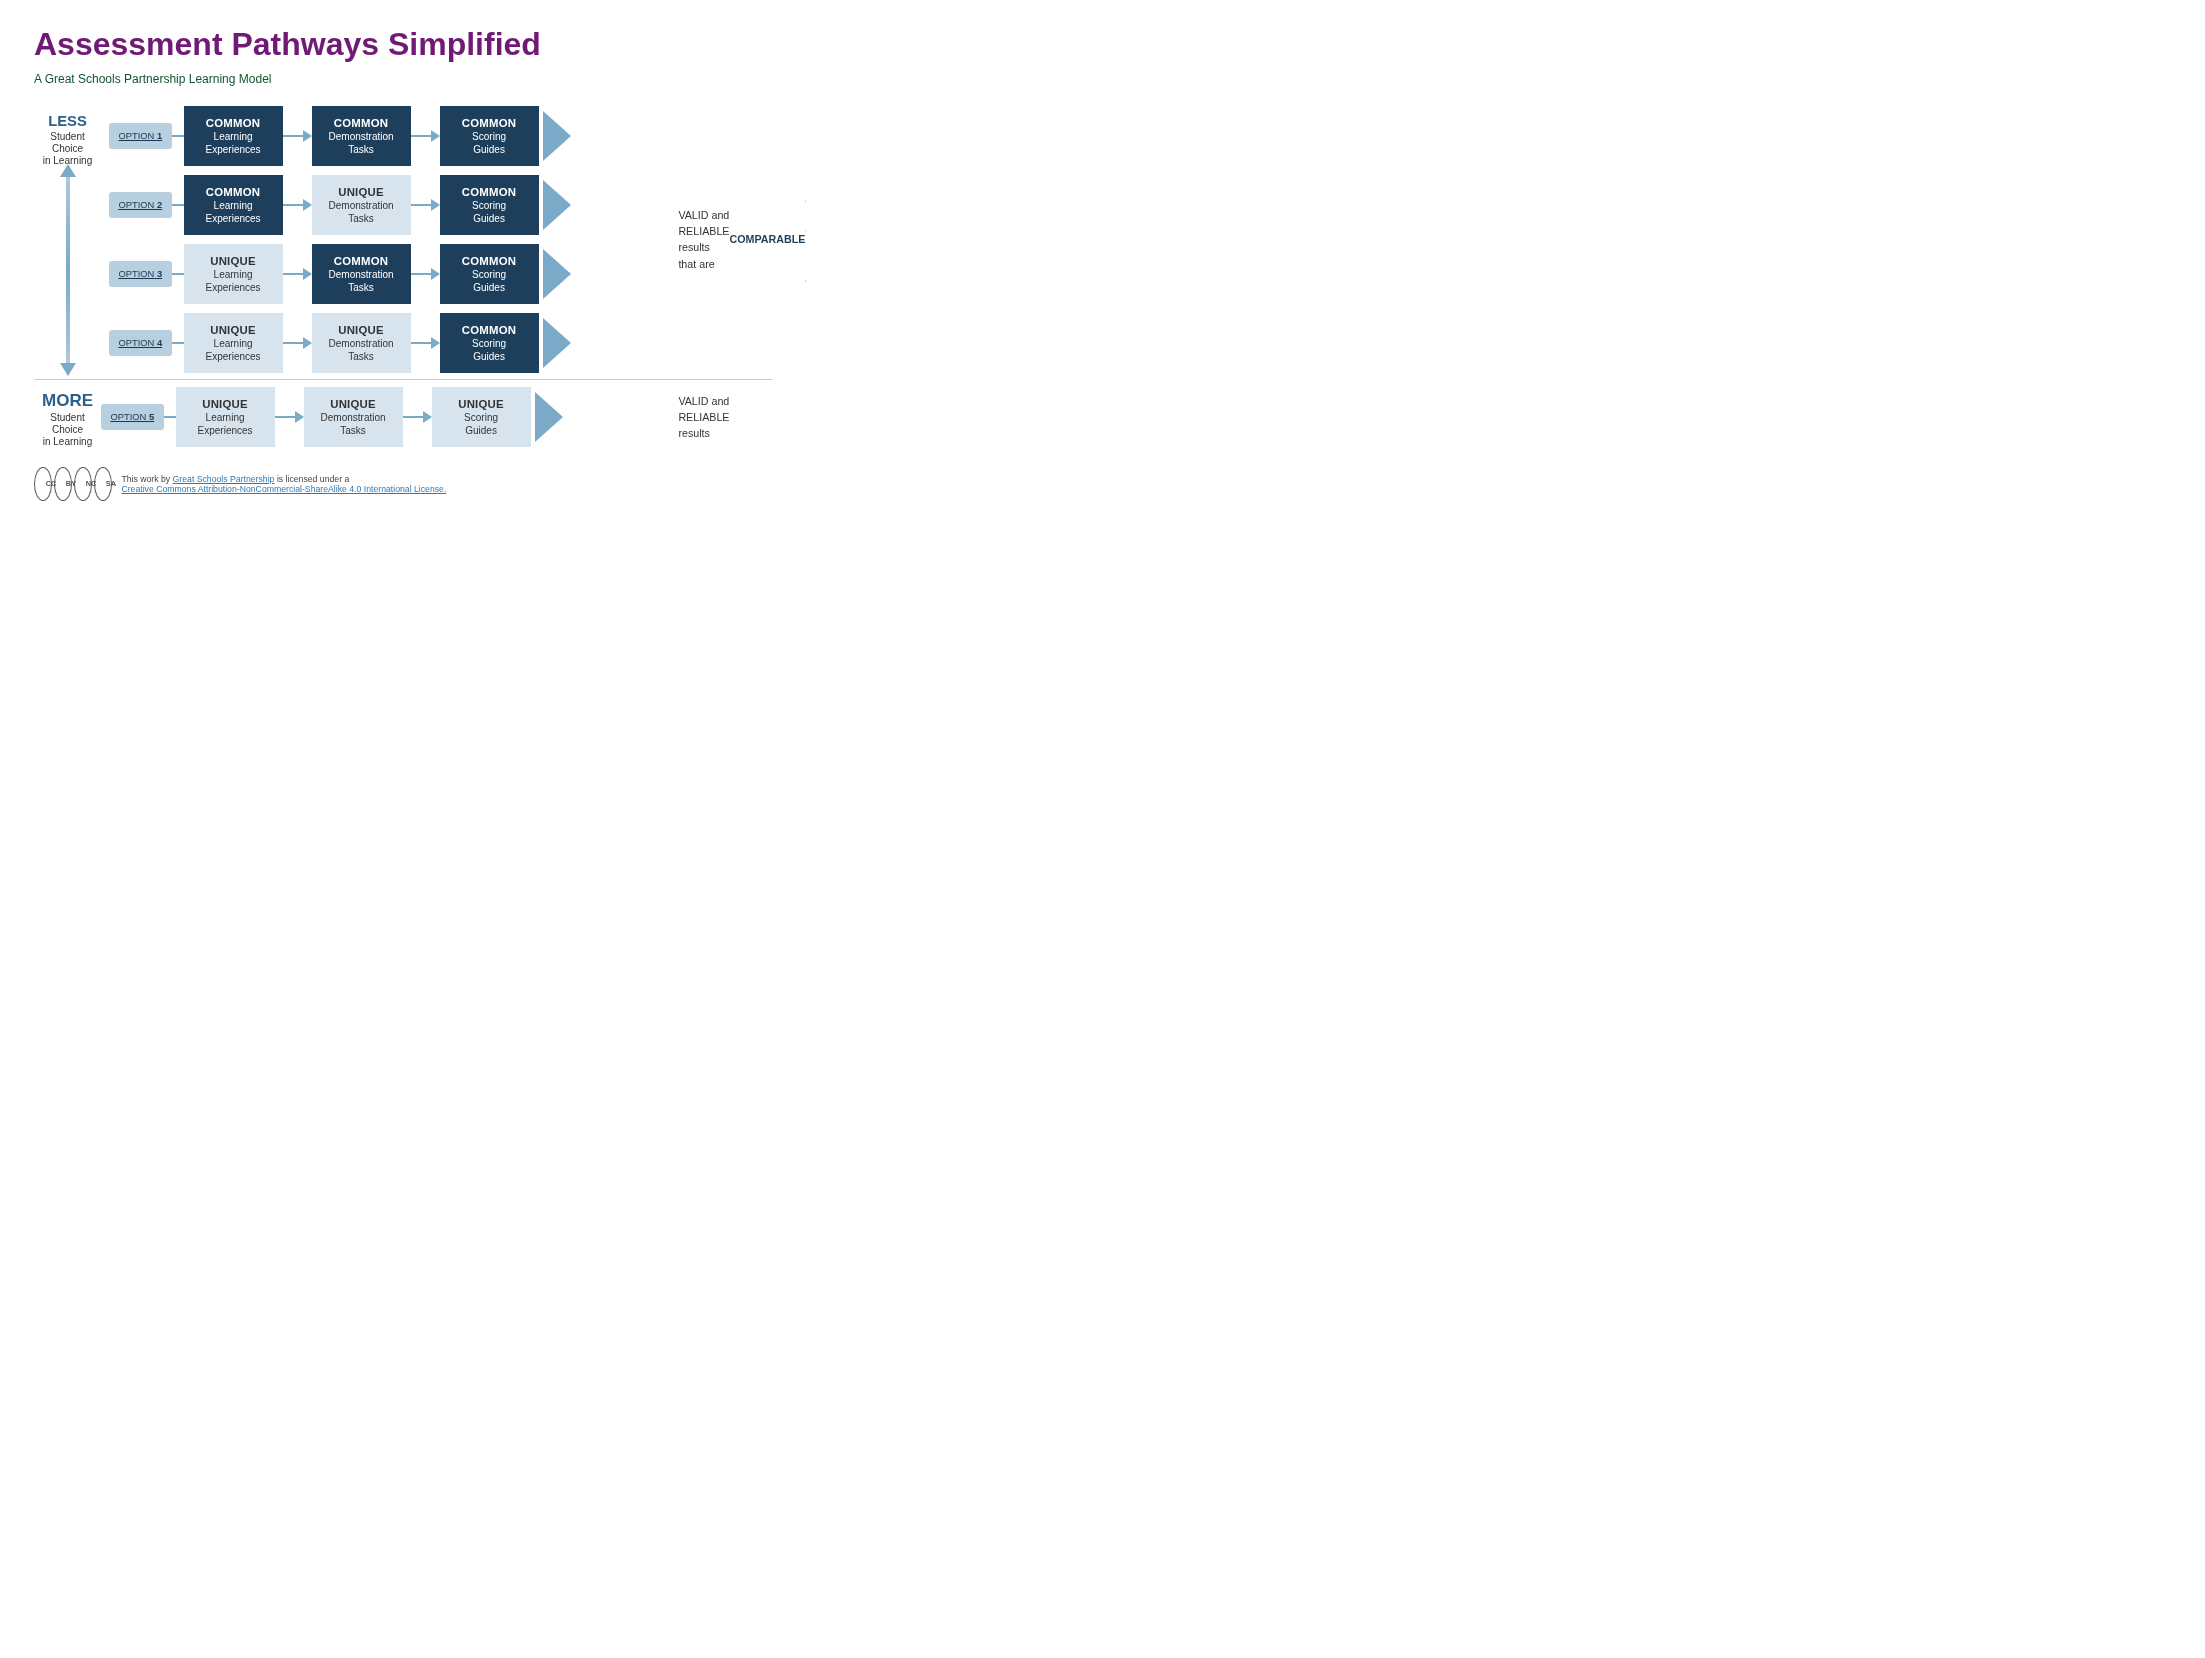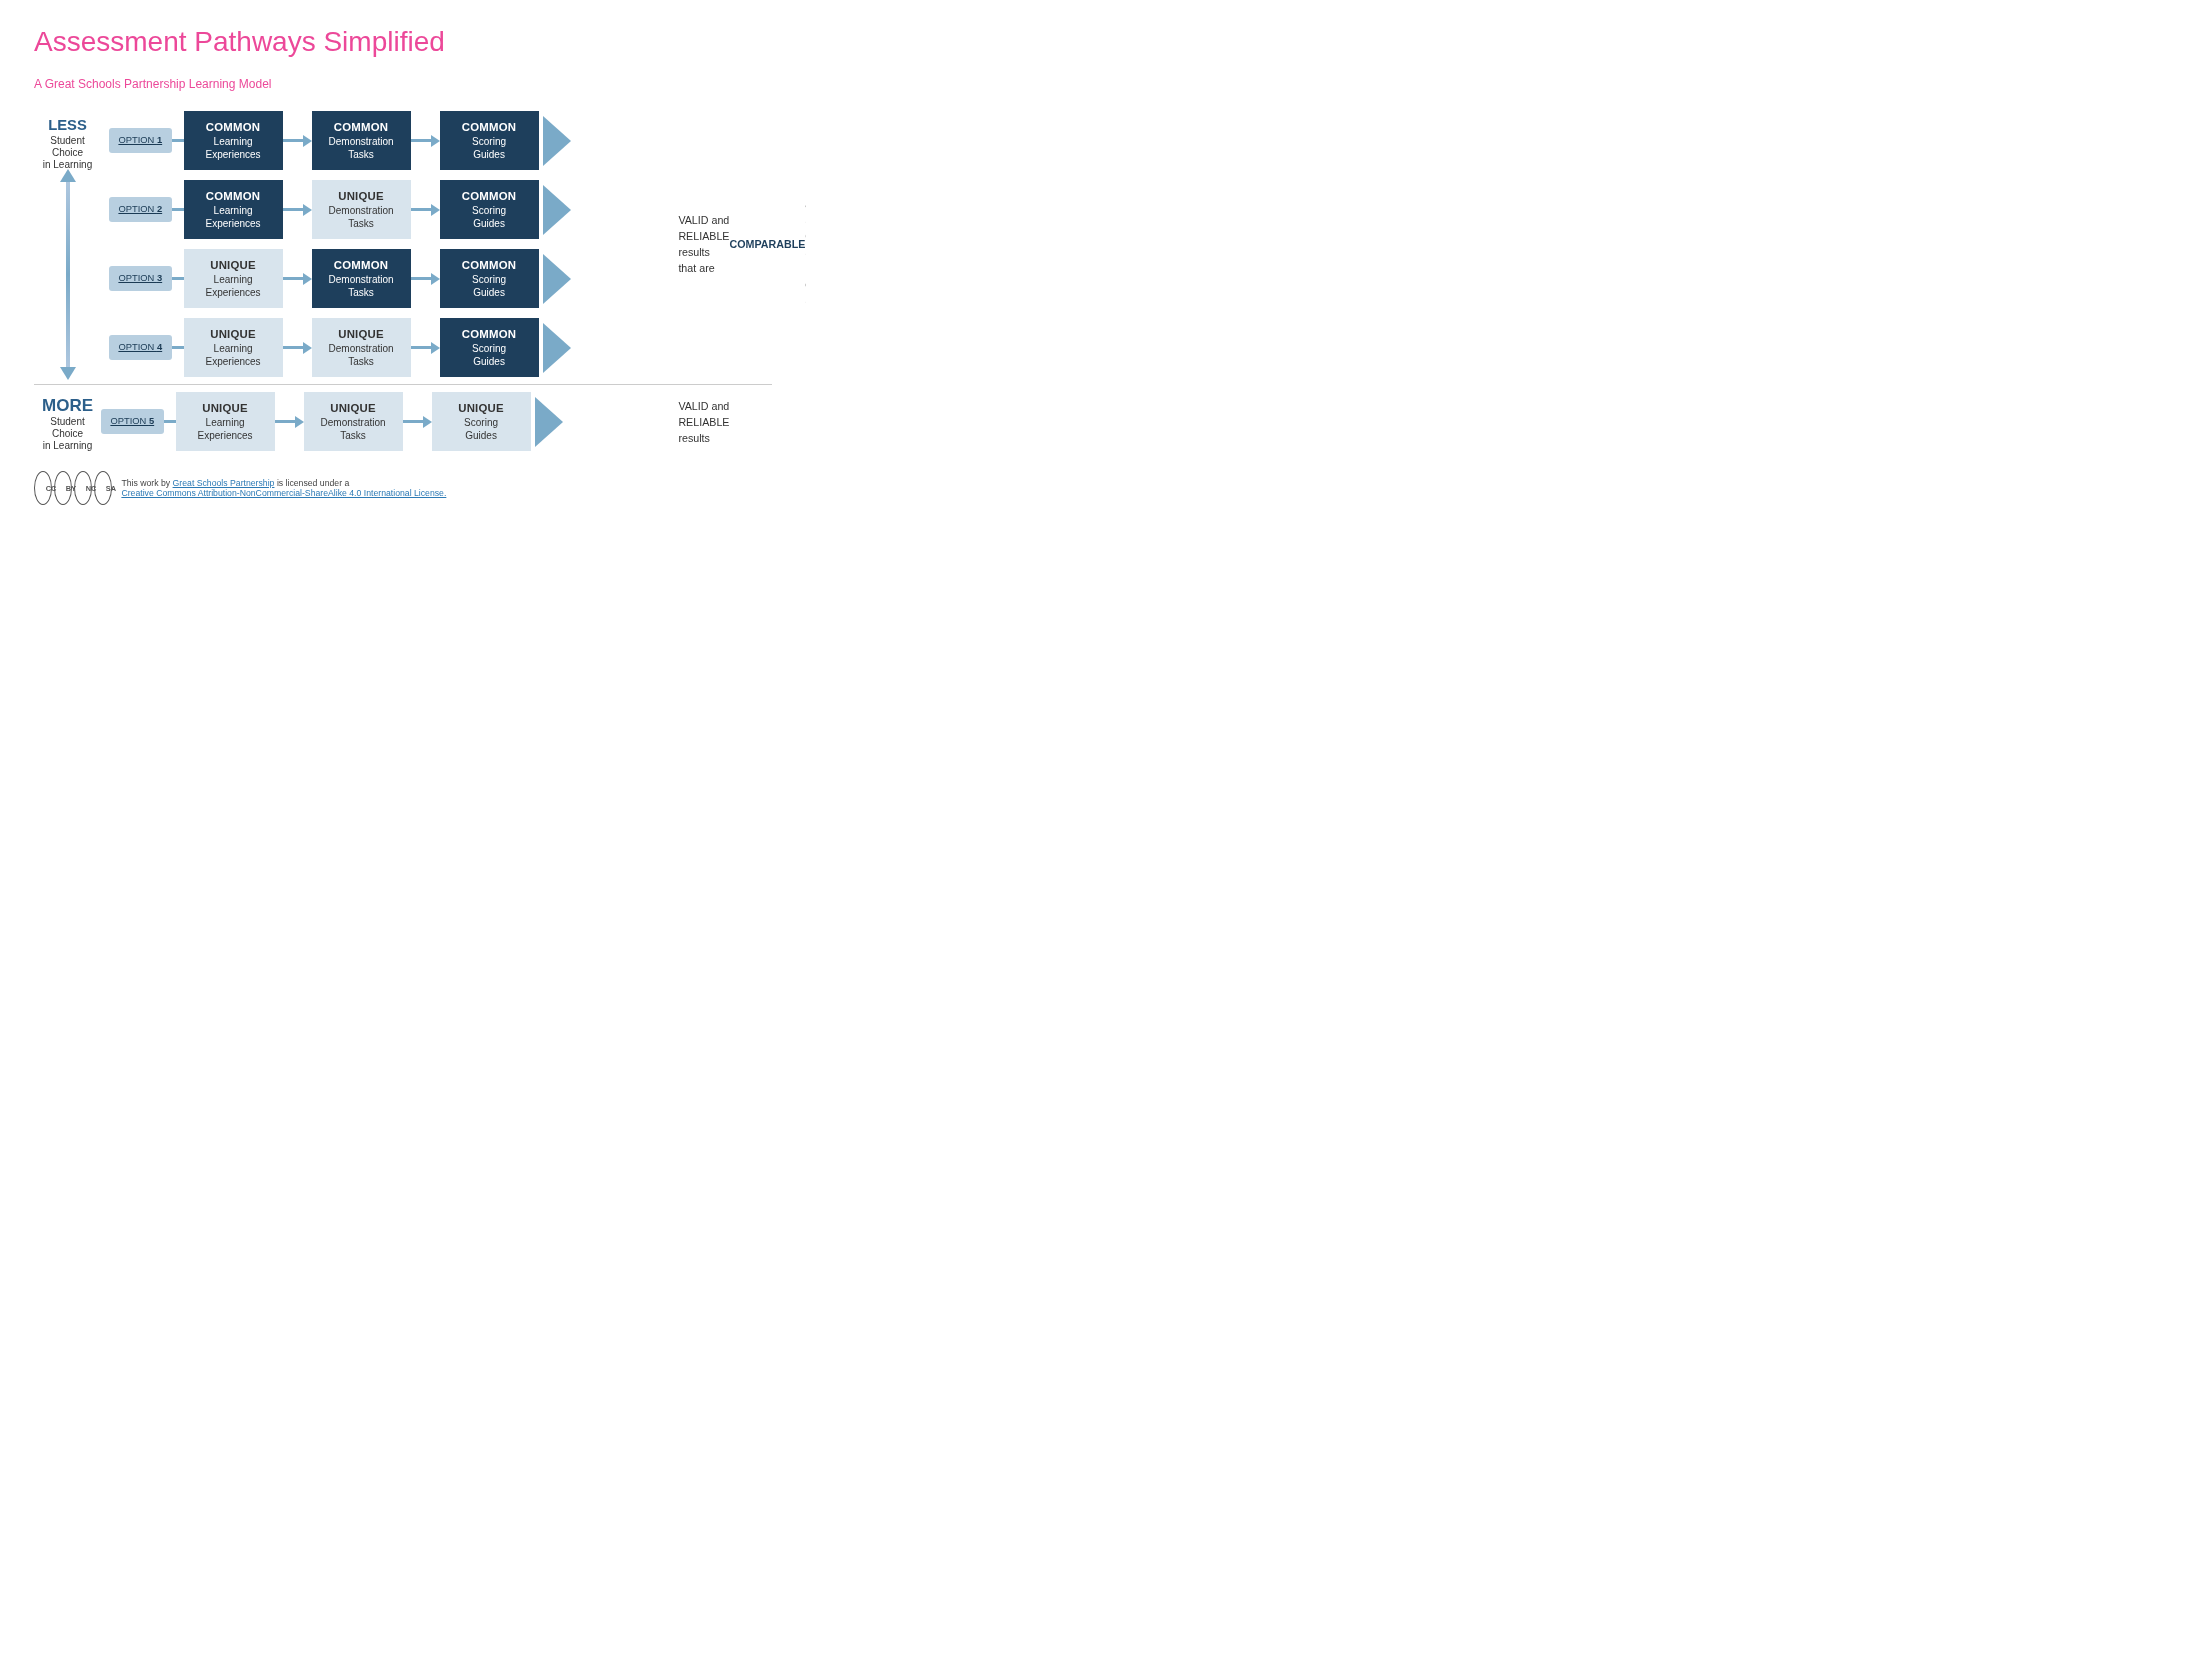--- a/index.html
+++ b/index.html
@@ -5,29 +5,29 @@
     * { box-sizing: border-box; margin: 0; padding: 0; }
     body {
       background: #fff;
       font-family: 'Arial', sans-serif;
       padding: 27px 34px;
       width: 806px;
       min-height: 605px;
     }
 
     .page-title {
-      font-size: 28px;
-      font-weight: 400;
-      color: #ec4899;
+      font-size: 32px;
+      font-weight: 700;
+      color: #701a75;
       line-height: 1.1;
     }
     .page-subtitle {
       font-size: 12px;
-      color: #ec4899;
-      margin-top: 19px;
+      color: #14532d;
+      margin-top: 10px;
       margin-bottom: 20px;
     }
 
     .main-layout {
       display: flex;
       flex-direction: row;
       align-items: stretch;
       gap: 8px;
     }
 

